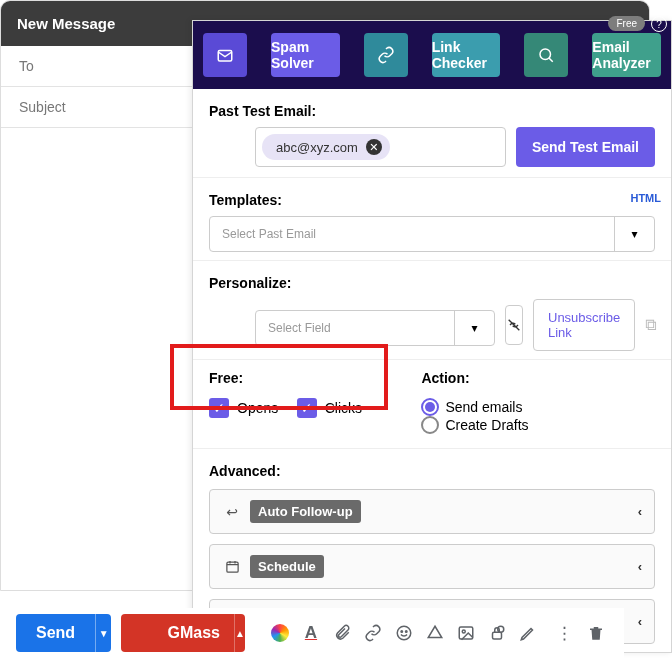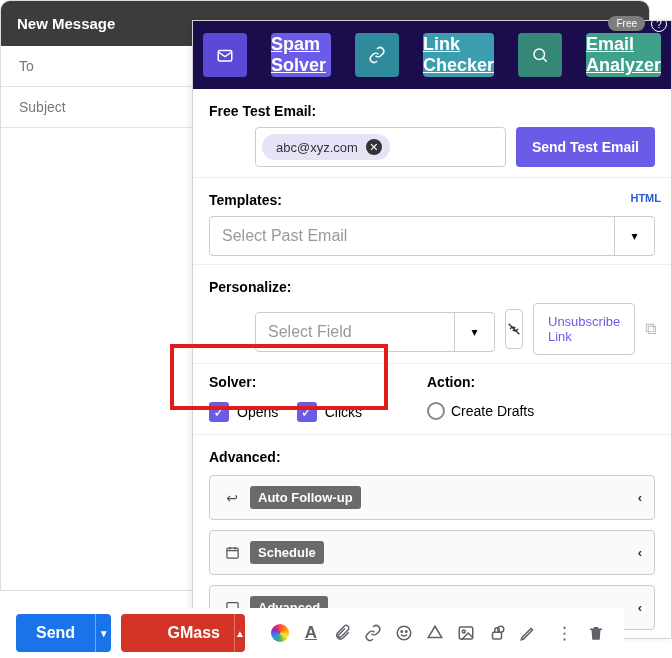--- a/index.html
+++ b/index.html
@@ -6,41 +6,41 @@
   body { width: 672px; height: 658px; background: #fff; position: relative; overflow: hidden; }
   .compose-wrap { position: absolute; left: 0; top: 0; width: 650px; border: 1px solid #ddd; border-radius: 10px 10px 0 0; overflow: hidden; }
   .compose-hdr { background: #3c3c3c; color: #fff; padding: 14px 16px; font-size: 15px; font-weight: 600; }
   .to-row, .subj-row { border-bottom: 1px solid #e3e3e3; padding: 12px 18px; color: #777; font-size: 14px; }
   .compose-body { height: 462px; background: #fff; }
 
   .panel { position: absolute; left: 192px; top: 20px; width: 480px; background: #fff; border: 1px solid #d5d5d5; box-shadow: -2px 0 6px rgba(0,0,0,0.08); }
   .panel-top { background: #1b0d4d; padding: 12px 10px; display: flex; gap: 24px; position: relative; }
   .free-badge { position: absolute; right: 26px; top: -5px; background: #7d7d7d; color: #fff; font-size: 10px; padding: 2px 8px; border-radius: 10px; }
   .help-circ { position: absolute; right: 4px; top: -5px; width: 16px; height: 16px; border: 1.5px solid #fff; border-radius: 50%; color: #fff; font-size: 10px; display: flex; align-items: center; justify-content: center; }
-  .tbtn { flex: 1; display: flex; align-items: center; justify-content: center; height: 44px; border-radius: 4px; color: #fff; font-size: 18px; font-weight: 600; cursor: pointer; text-decoration: underline; }
+  .tbtn { flex: 1; display: flex; align-items: center; justify-content: center; height: 44px; border-radius: 4px; color: #fff; font-size: 14px; font-weight: 600; cursor: pointer; }
   .tb-icon { width: 44px; flex: 0 0 44px; }
   .tb-purple { background: #6b5ce7; }
   .tb-purple-l { background: #5a4ad6; }
   .tb-teal { background: #3b9dae; }
   .tb-teal-d { background: #2f8a9b; }
   .tb-green { background: #3fa08c; }
   .tb-green-d { background: #358877; }
 
   .p-body { padding: 14px 16px 10px 16px; }
   .lbl { font-size: 14px; font-weight: 600; margin-bottom: 8px; display: block; }
   .row { display: flex; gap: 10px; align-items: center; padding-left: 46px; }
   .test-in { flex: 1; border: 1px solid #ccc; border-radius: 4px; padding: 6px; display: flex; }
   .chip { background: #e7e3f6; border-radius: 14px; padding: 5px 8px 5px 14px; font-size: 13px; display: inline-flex; align-items: center; gap: 8px; color: #333; }
   .chip-x { width: 16px; height: 16px; background: #333; border-radius: 50%; color: #fff; font-size: 11px; display: flex; align-items: center; justify-content: center; }
   .send-btn { background: #6b5ce7; color: #fff; font-weight: 700; font-size: 14px; padding: 0 16px; height: 40px; border-radius: 4px; display: flex; align-items: center; cursor: pointer; }
 
   .sec { padding: 14px 16px 8px 16px; border-top: 1px solid #eee; position: relative; }
   .html-link { position: absolute; right: 10px; top: 14px; color: #2a5bd7; font-size: 11px; font-weight: 600; }
   .select { border: 1px solid #ccc; border-radius: 4px; display: flex; margin-top: 6px; }
-  .select-main { flex: 1; padding: 10px 12px; color: #999; font-size: 16px; }
+  .select-main { flex: 1; padding: 10px 12px; color: #999; font-size: 12px; }
   .select-dd { width: 40px; border-left: 1px solid #ccc; display: flex; align-items: center; justify-content: center; font-size: 12px; }
   .unsub { border: 1px solid #ccc; border-radius: 4px; padding: 10px 14px; color: #6b5ce7; font-size: 13px; font-weight: 500; }
   .ibox { border: 1px solid #ccc; border-radius: 4px; width: 40px; height: 40px; display: flex; align-items: center; justify-content: center; color: #555; }
 
   .track-sec { padding: 10px 16px; display: flex; gap: 28px; align-items: flex-start; border-top: 1px solid #eee; }
   .tcol { }
   .cb { width: 20px; height: 20px; background: #6b5ce7; border-radius: 3px; display: inline-flex; align-items: center; justify-content: center; color: #fff; margin-right: 8px; vertical-align: middle; }
   .rd { width: 18px; height: 18px; border: 2px solid #6b5ce7; border-radius: 50%; display: inline-flex; align-items: center; justify-content: center; margin-right: 6px; vertical-align: middle; }
   .rd.on::after { content: ''; width: 10px; height: 10px; background: #6b5ce7; border-radius: 50%; }
   .rd.off { border-color: #888; }
@@ -94,21 +94,21 @@
     <div class="tbtn tb-icon tb-green-d">
       <svg width="18" height="18" viewBox="0 0 24 24" fill="none" stroke="#fff" stroke-width="2">
           <circle cx="11" cy="11" r="7"></circle>
           <path d="M21 21l-5-5"></path>
         </svg>
     </div>
     <div class="tbtn tb-green">Email Analyzer</div>
   </div>
 
   <div class="p-body">
-    <span class="lbl">Free Test Email:</span>
+    <span class="lbl">Past Test Email:</span>
     <div class="row">
       <div class="test-in">
         <span class="chip">
           <span>abc@xyz.com</span>
           <span class="chip-x">✕</span>
         </span>
       </div>
       <div class="send-btn">Send Test Email</div>
     </div>
   </div>
@@ -135,32 +135,36 @@
             <path d="M4 4l16 16"></path>
           </svg>
       </div>
       <div class="unsub">Unsubscribe Link</div>
       <div style="color:#bbb; font-size:16px;">⧉</div>
     </div>
   </div>
 
   <div class="track-sec">
     <div class="tcol" style="width:190px">
-      <span class="lbl" style="margin-bottom:12px">Solver:</span>
+      <span class="lbl" style="margin-bottom:12px">Free:</span>
       <span class="opt">
         <span class="cb">✓</span>
         <span>Opens</span>
       </span>
       <span class="opt">
         <span class="cb">✓</span>
         <span>Clicks</span>
       </span>
     </div>
     <div class="tcol">
       <span class="lbl" style="margin-bottom:12px">Action:</span>
+      <span class="opt">
+        <span class="rd on"></span>
+        <span>Send emails</span>
+      </span>
       <span class="opt">
         <span class="rd off"></span>
         <span>Create Drafts</span>
       </span>
     </div>
   </div>
 
   <div class="sec" style="border-top:1px solid #eee">
     <span class="lbl">Advanced:</span>
     <div class="acc">

